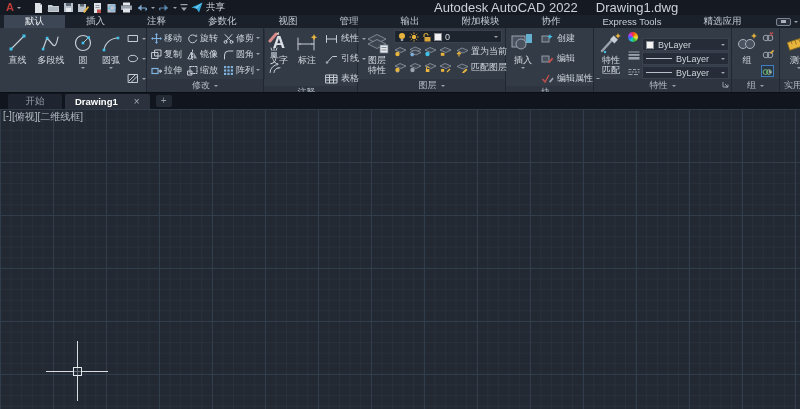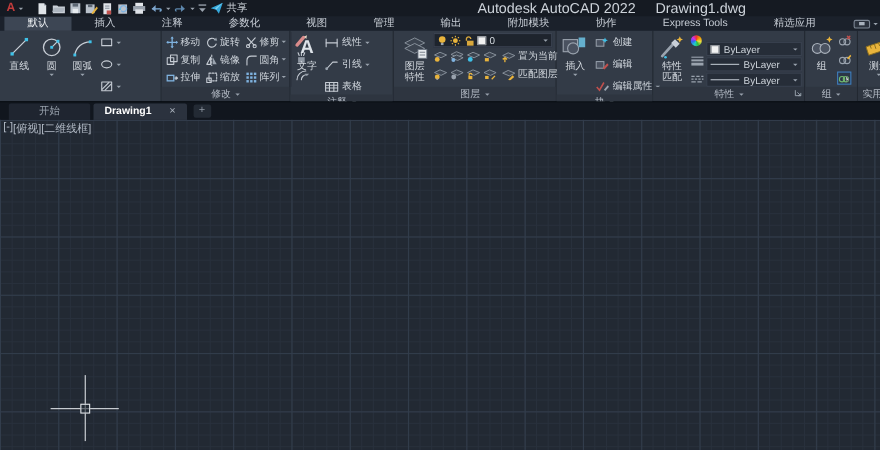--- a/index.html
+++ b/index.html
@@ -52,21 +52,21 @@
 .pcombo .line{height:1px;background:#b9c0c9;width:26px;flex:none;}
 .pcombo .cd{margin-left:auto;}
 .swatch{width:8px;height:8px;background:#f2f2f2;border:1px solid #8a8f96;display:inline-block;}
 .wheel{width:10px;height:10px;border-radius:50%;display:inline-block;background:conic-gradient(#e33,#e90,#ed4,#3b3,#2cc,#36e,#c3e,#e33);}
 .launcher{position:absolute;right:2px;bottom:2px;}
 .minibox{width:13px;height:12px;display:flex;align-items:center;justify-content:center;}
 .minibox.sel{border:1px solid #3f7fbf;background:#2b3646;}
 
 
 .doctabs{height:17px;background:#11161e;display:flex;align-items:stretch;padding-left:8px;border-top:1px solid #0b0f15;}
-.dtab-start{width:74px;background:#1f2530;color:#97a0ab;font-size:9.5px;display:flex;align-items:center;justify-content:center;border-radius:2px 2px 0 0;margin-top:1px;}
+.dtab-start{width:54px;background:#1f2530;color:#97a0ab;font-size:9.5px;display:flex;align-items:center;justify-content:center;border-radius:2px 2px 0 0;margin-top:1px;}
 .dtab-active{margin-left:3px;background:#2b323e;color:#fff;font-weight:bold;font-size:9.5px;display:flex;align-items:center;padding:0 10px;gap:16px;border-radius:2px 2px 0 0;margin-top:1px;}
 .dtab-active .x{color:#a7afba;font-weight:normal;font-size:10px;}
 .dtab-plus{width:16px;height:12px;background:#232a34;border-radius:2px;margin:2px 0 0 6px;display:flex;align-items:center;justify-content:center;color:#8f98a3;font-size:10px;line-height:10px;}
 
 
 .canvas{position:relative;height:300px;background:#222933;
 background-image:
  linear-gradient(to right,#323d4c 1px,transparent 1px),
  linear-gradient(to bottom,#323d4c 1px,transparent 1px),
  linear-gradient(to right,#28303c 1px,transparent 1px),
@@ -205,20 +205,30 @@
       <div class="bigbtn" style="width:31px">
         <span class="ic">
             <svg width="22" height="22">
               <line x1="4" y1="17" x2="17" y2="4" class="s"></line>
               <rect x="2.5" y="15.5" width="3" height="3" class="c"></rect>
               <rect x="15.5" y="2.5" width="3" height="3" class="c"></rect>
             </svg>
           </span>
         <span class="lb">直线</span>
       </div>
+      <div class="bigbtn" style="width:36px">
+        <span class="ic">
+            <svg width="22" height="22">
+              <path d="M3,17 L7,6 L13,13 Q16,16 18,5" class="s"></path>
+              <rect x="1.8" y="15.8" width="2.6" height="2.6" class="c"></rect>
+              <rect x="5.8" y="4.8" width="2.6" height="2.6" class="c"></rect>
+            </svg>
+          </span>
+        <span class="lb">多段线</span>
+      </div>
       <div class="bigbtn" style="width:28px">
         <span class="ic">
             <svg width="22" height="22">
               <circle cx="11" cy="11" r="7.5" class="s"></circle>
               <line x1="11" y1="11" x2="16.5" y2="5.5" class="t"></line>
               <rect x="9.7" y="9.7" width="2.6" height="2.6" class="c"></rect>
               <rect x="15.4" y="4.2" width="2.6" height="2.6" class="c"></rect>
             </svg>
           </span>
         <span class="lb">圆</span>
@@ -367,20 +377,32 @@
         <span class="cd sm"></span>
       </div>
   </div>
 
   <div class="panel" style="width:94px">
     <div class="panel-body">
       <div class="bigbtn" style="width:26px">
         <span class="ic bigA">A</span>
         <span class="lb">文字</span>
         <span class="cd sm"></span>
+      </div>
+      <div class="bigbtn" style="width:30px">
+        <span class="ic">
+            <svg width="24" height="22">
+              <line x1="3" y1="6" x2="3" y2="18" class="t"></line>
+              <line x1="19" y1="6" x2="19" y2="18" class="t"></line>
+              <line x1="3" y1="12" x2="19" y2="12" class="t"></line>
+              <path d="M3,12 l3,-1.2 v2.4 z M19,12 l-3,-1.2 v2.4 z" class="g"></path>
+              <path d="M19,2 l1,2.2 2.2,1 -2.2,1 -1,2.2 -1,-2.2 -2.2,-1 2.2,-1 z" class="y"></path>
+            </svg>
+          </span>
+        <span class="lb">标注</span>
       </div>
       <div class="smallcol" style="margin-left:3px">
         <span class="srow">
             <svg width="13" height="10">
               <line x1="1.5" y1="1.5" x2="1.5" y2="8.5" class="t"></line>
               <line x1="11.5" y1="1.5" x2="11.5" y2="8.5" class="t"></line>
               <line x1="1.5" y1="5" x2="11.5" y2="5" class="t"></line>
             </svg>
             <span>线性</span>
             <span class="cd sm"></span>

